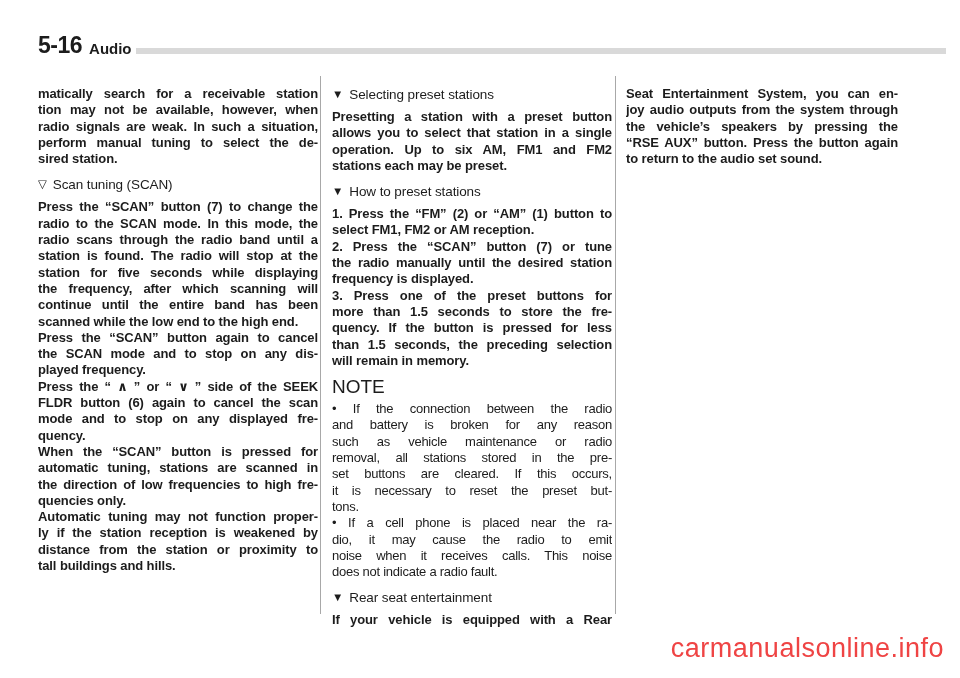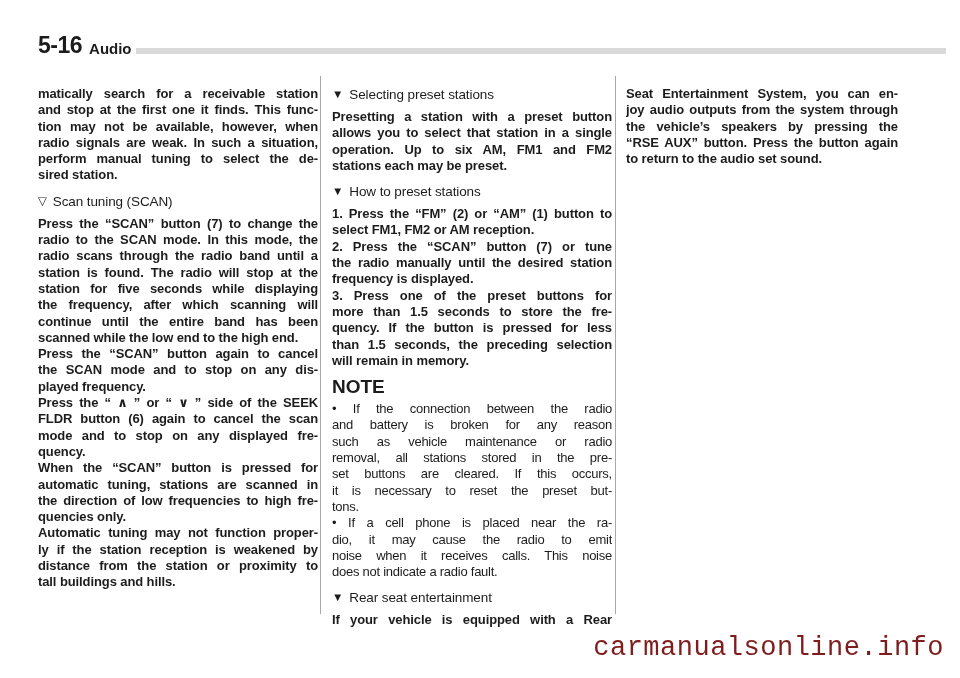--- a/index.html
+++ b/index.html
@@ -22,44 +22,43 @@
   #divider2{left:615px;}
   
   .para{margin:0;}
   .ln{height:16.3px;overflow:hidden;text-align:justify;text-align-last:justify;letter-spacing:-0.1px;white-space:nowrap;font-weight:bold;}
   .ln.last{text-align-last:left;}
   .justify-all .ln.last{text-align-last:justify;}
   .bold .ln{font-weight:normal;letter-spacing:-0.25px;}
   .heading{margin:9px 0 5px 0;font-size:13.5px;font-weight:normal;line-height:17px;letter-spacing:-0.1px;}
   .heading.first{margin-top:0;}
   .tri{font-size:11.5px;margin-right:6px;position:relative;top:-1px;}
-  .note-title{margin:7px 0 3px 0;font-size:19px;font-weight:bold;line-height:22px;}
+  .note-title{margin:7px 0 3px 0;font-size:19px;font-weight:normal;line-height:22px;}
   
   .ln{white-space:normal;}
   
-  .watermark{position:absolute;right:16px;top:633px;font-size:27px;color:#7f1d1d;letter-spacing:0.5px;font-family:Liberation Mono, monospace;}
+  .watermark{position:absolute;right:16px;top:633px;font-size:27px;color:#ef4444;letter-spacing:0.5px;}
 </style>
 </head>
 <body>
 
 <div id="page">
 
   <div class="pageheader">
     <span class="pagenum">5-16</span>
     <span class="pagetitle">Audio</span>
     <div class="rule"></div>
   </div>
 
   <div class="vdivider" id="divider1"></div>
   <div class="vdivider" id="divider2"></div>
 
   <div class="col" id="col1">
     <div class="para">
         <div class="ln">matically search for a receivable station</div>
-        <div class="ln">and stop at the first one it finds. This func-</div>
         <div class="ln">tion may not be available, however, when</div>
         <div class="ln">radio signals are weak. In such a situation,</div>
         <div class="ln">perform manual tuning to select the de-</div>
         <div class="ln last">sired station.</div>
       </div>
 
     <h3 class="heading"><span class="tri">▽</span><span>Scan tuning (SCAN)</span></h3>
 
     <div class="para">
         <div class="ln">Press the “SCAN” button (7) to change the</div>

